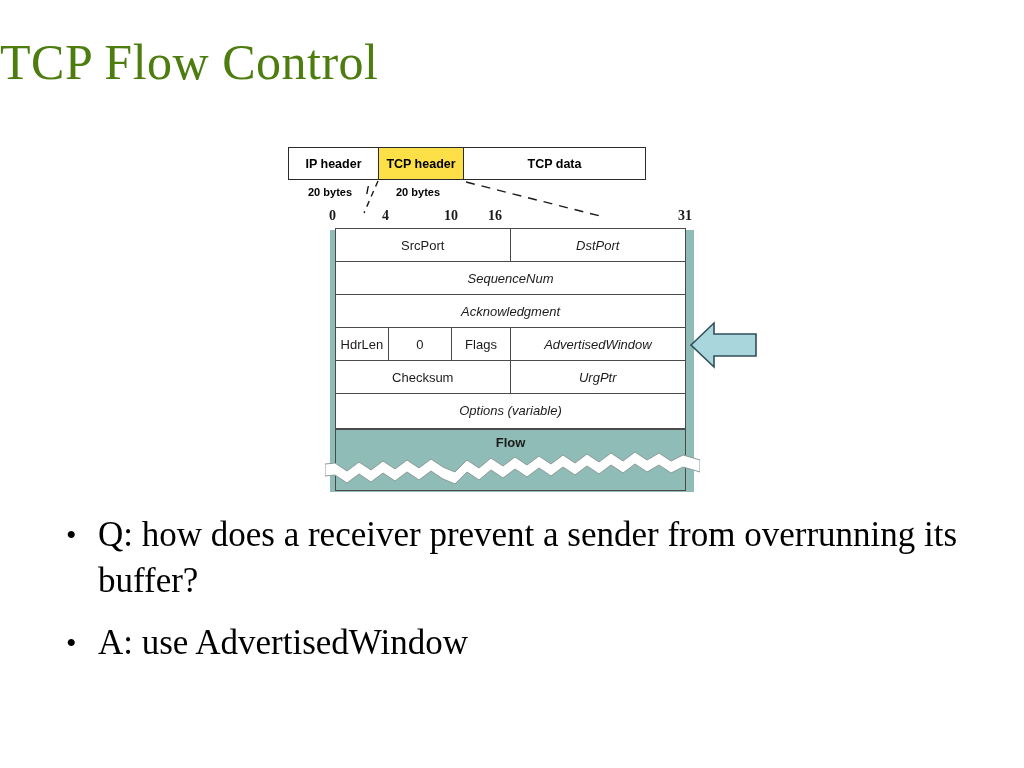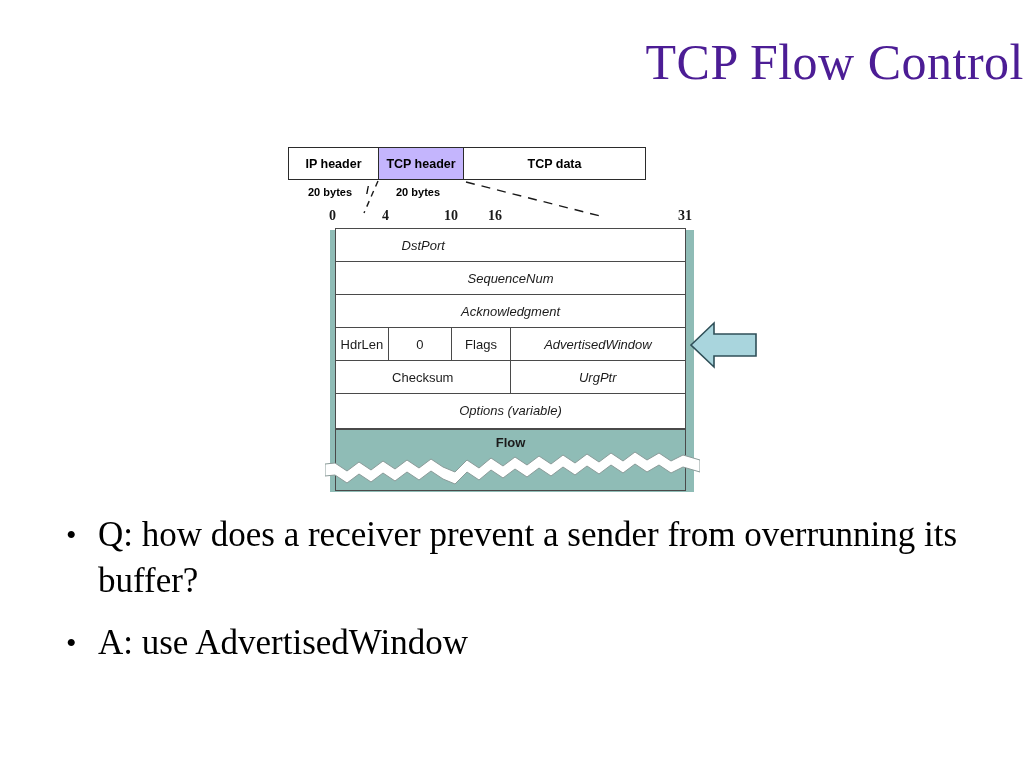--- a/index.html
+++ b/index.html
@@ -14,22 +14,22 @@
     overflow: hidden;
     font-family: "Liberation Serif", serif;
   }
 
   
   #slide-title {
     position: absolute;
     top: 34px;
     left: 0;
     width: 1024px;
-    text-align: right;
-    color: #4c1d95;
+    text-align: left;
+    color: #4d7c0f;
     font-family: "Liberation Serif", serif;
     font-size: 50px;
     line-height: 56px;
     font-weight: normal;
     letter-spacing: 0.5px;
     white-space: nowrap;
   }
 
   
   #tcp-figure {
@@ -57,21 +57,21 @@
     align-items: center;
     justify-content: center;
     font-family: "Liberation Sans", sans-serif;
     font-size: 12.5px;
     font-weight: bold;
     color: #000000;
     box-sizing: border-box;
     height: 100%;
   }
   #pkt-ip    { width: 90px;  border-right: 1.5px solid #2b2b2b; }
-  #pkt-tcp   { width: 85px;  border-right: 1.5px solid #2b2b2b; background: #c4b5fd; }
+  #pkt-tcp   { width: 85px;  border-right: 1.5px solid #2b2b2b; background: #fde047; }
   #pkt-data  { flex: 1 1 auto; }
 
   
   .byte-label {
     position: absolute;
     font-family: "Liberation Sans", sans-serif;
     font-size: 11px;
     font-weight: bold;
     color: #000000;
     white-space: nowrap;
@@ -273,20 +273,21 @@
     <span class="bit-tick" style="left:119px">10</span>
     <span class="bit-tick" style="left:163px">16</span>
     <span class="bit-tick" style="left:353px">31</span>
   </div>
 
   <div id="tcp-table-shadow"></div>
 
   <div id="tcp-table">
 
     <div class="hrow">
+      <div class="hcell w-half">SrcPort</div>
       <div class="hcell w-half">DstPort</div>
     </div>
 
     <div class="hrow">
       <div class="hcell w-full">SequenceNum</div>
     </div>
 
     <div class="hrow">
       <div class="hcell w-full">Acknowledgment</div>
     </div>

